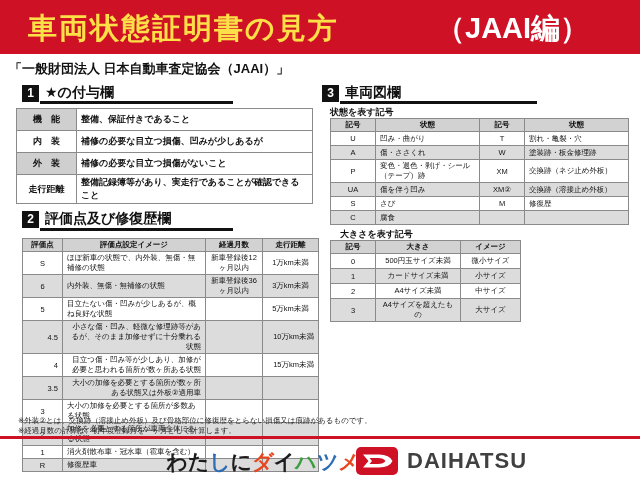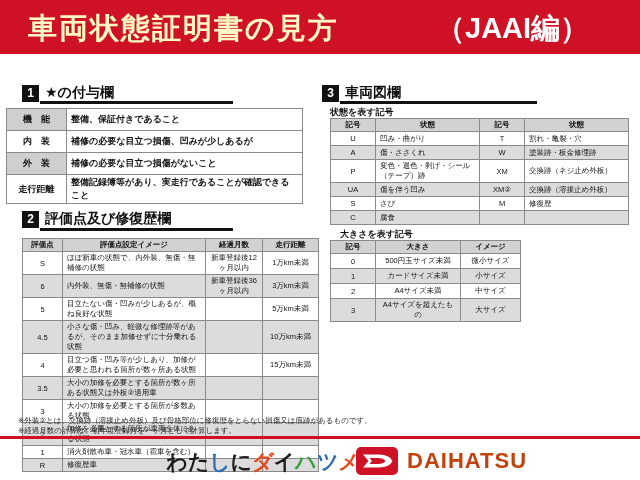--- a/index.html
+++ b/index.html
@@ -2,21 +2,21 @@
 <html><head>
 <meta charset="utf-8">
 <style>
   * { margin:0; padding:0; box-sizing:border-box; }
   html,body { background:#fff; }
   body { font-family:"Liberation Sans","DejaVu Sans",sans-serif; }
   .page { position:relative; width:640px; height:480px; background:#fff; overflow:hidden; }
 
   
   .top-banner { position:absolute; left:0; top:0; width:640px; height:54px; background:#cf1126; }
-  .main-title { position:absolute; left:28px; top:9px; color:#fef9c3; font-size:29px; font-weight:800; letter-spacing:2px; }
+  .main-title { position:absolute; left:28px; top:9px; color:#fde047; font-size:29px; font-weight:800; letter-spacing:2px; }
   .edition { position:absolute; left:436px; top:9px; color:#fff; font-size:29px; font-weight:800; }
 
   .subtitle { position:absolute; left:9px; top:60px; font-size:13px; font-weight:700; color:#111; }
 
   
   .sec-head { position:absolute; display:flex; align-items:center; }
   .badge { width:17px; height:17px; background:#111; color:#fff; font-weight:800; font-size:12px;
            display:flex; align-items:center; justify-content:center; margin-right:6px; flex:0 0 auto; }
   .sec-title { font-size:14px; font-weight:800; color:#111; white-space:nowrap; }
   .sec-underline { position:absolute; height:3px; background:#111; }
@@ -24,28 +24,28 @@
   
   table { border-collapse:collapse; table-layout:fixed; position:absolute; background:#fff; }
   td, th { border:1px solid #8a8a8a; padding:1px 4px; color:#111; overflow:hidden; }
   .c { text-align:center; }
   .l { text-align:left; }
   th { background:#d2d2d2; font-weight:700; }
   tr.alt td { background:#dcdcdc; }
   .lbl-g { background:#cfcfcf; font-weight:700; }
   .lbl-w { background:#fff; font-weight:700; }
 
-  .t1 { left:6px; top:108px; width:296px; font-size:9px;padding-left:35px; }
+  .t1 { left:16px; top:108px; width:296px; font-size:9px;padding-left:35px; }
   .t1 td { height:22px; }
   .t1 .desc { font-weight:600;margin-top:26px; }
 
   .t2 { left:22px; top:238px; width:296px; font-size:7.5px; }
   .t2 th { height:13px; font-size:7.5px; }
   .t2 tr.h1 td { height:13px; }
-  .t2 tr.h2 td { height:22px; }
+  .t2 tr.h2 td { height:22px;text-align:right; }
 
   .tbl-caption { position:absolute; font-size:9px; font-weight:800; color:#111; }
 
   .t3 { left:330px; top:118px; width:298px; font-size:7.5px; }
   .t3 th { height:13px; }
   .t3 td { height:14px; }
 
   .t4 { left:330px; top:240px; width:190px; font-size:7.5px; }
   .t4 th { height:13px; }
   .t4 td { height:15px; }
@@ -64,32 +64,33 @@
   .slogan span:nth-child(5){color:#e8471d; transform:rotate(3deg);}
   .slogan span:nth-child(6){color:#1c1c1c;}
   .slogan span:nth-child(7){color:#3a9e3f; transform:rotate(-2deg);}
   .slogan span:nth-child(8){color:#2a6db5; transform:rotate(2deg);}
   .slogan span:nth-child(9){color:#e8471d;}
   .slogan span:nth-child(10){color:#1c1c1c; transform:rotate(-2deg);}
   .slogan span:nth-child(11){color:#e8471d;}
 
   .brand-wrap { position:absolute; left:356px; top:447px; display:flex; align-items:center; }
   .d-mark { width:42px; height:28px; border-radius:5px; background:#cf1126; display:flex; align-items:center; justify-content:center; }
-  .brand-text { margin-left:9px; font-size:22px; font-weight:800; color:#c2410c; letter-spacing:1px; }
+  .brand-text { margin-left:9px; font-size:22px; font-weight:800; color:#404040; letter-spacing:1px; }
 </style>
 </head>
 <body>
 
 <div class="page">
 
   <div class="top-banner">
     <div class="main-title">車両状態証明書の見方</div>
     <div class="edition">（JAAI編）</div>
   </div>
 
+  <div class="subtitle">「一般財団法人 日本自動車査定協会（JAAI）」</div>
 
   <div class="sec-head" style="left:22px; top:84px;">
     <div class="badge">1</div>
     <div class="sec-title">★の付与欄</div>
   </div>
   <div class="sec-underline" style="left:40px; top:101px; width:193px;"></div>
 
   <table class="t1">
     <colgroup>
         <col style="width:60px">

